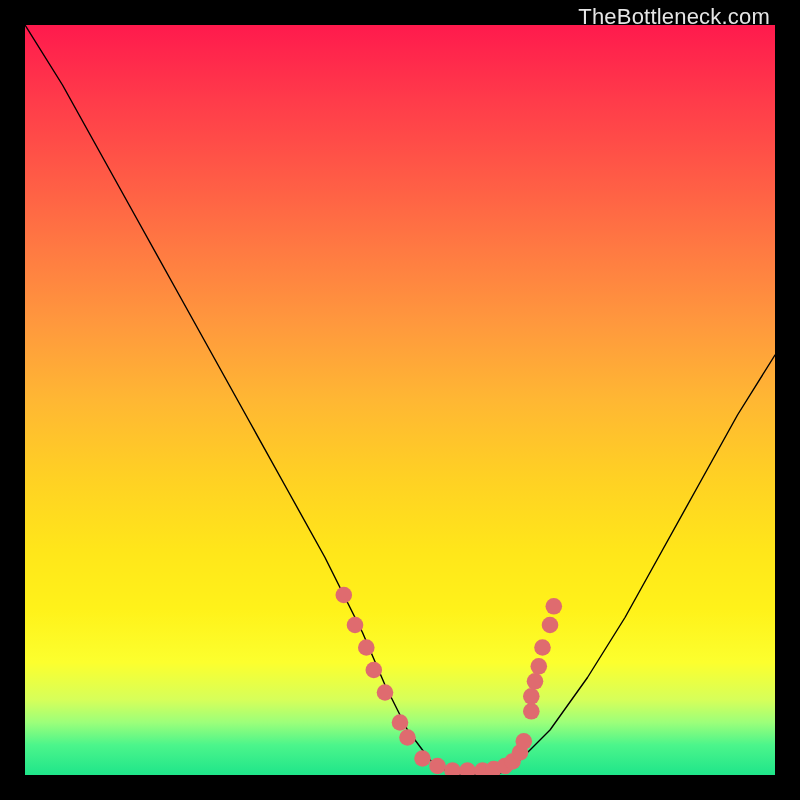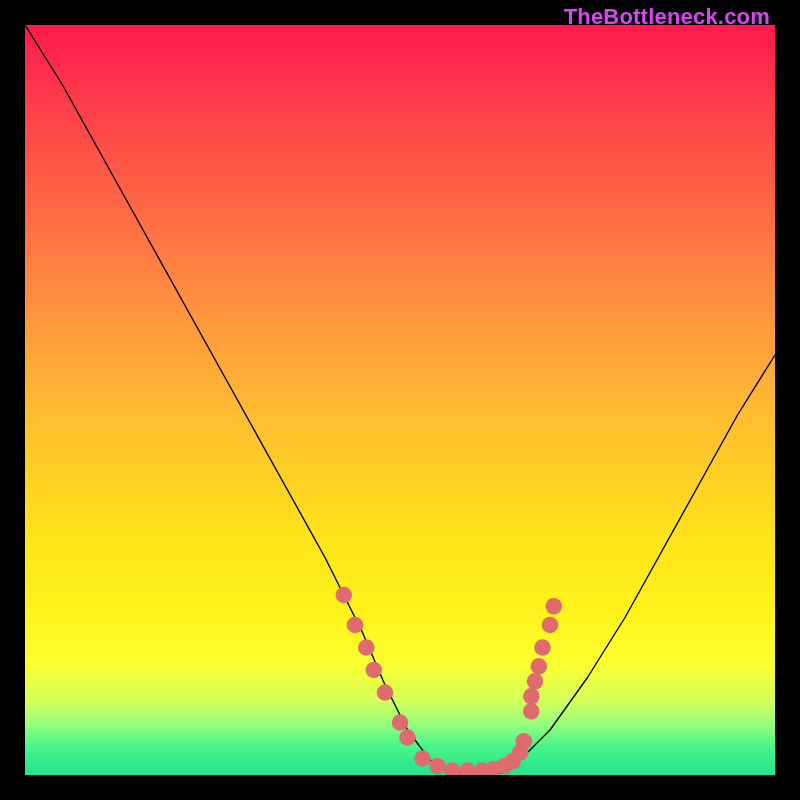--- a/index.html
+++ b/index.html
@@ -39,22 +39,22 @@
       #d6ff5a 90%,
       #9cff7a 93%,
       #4cf58b 96%,
       #1fe58a 100%);
   }
   .attribution {
     position: absolute;
     top: 4px;
     right: 30px;
     font-size: 22px;
-    font-weight: 700;
-    color: #d946ef;
+    font-weight: 400;
+    color: #e5e5e5;
     letter-spacing: 0.2px;
   }
   svg.overlay {
     position: absolute;
     left: 25px;
     top: 25px;
     width: 750px;
     height: 750px;
   }
 </style>

